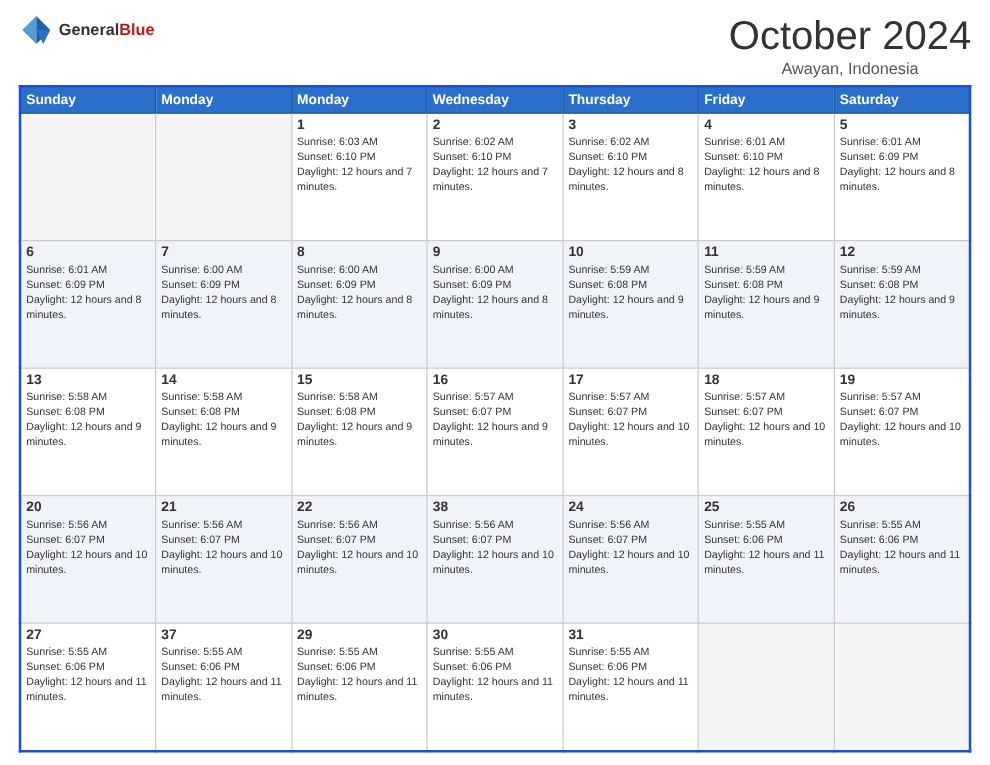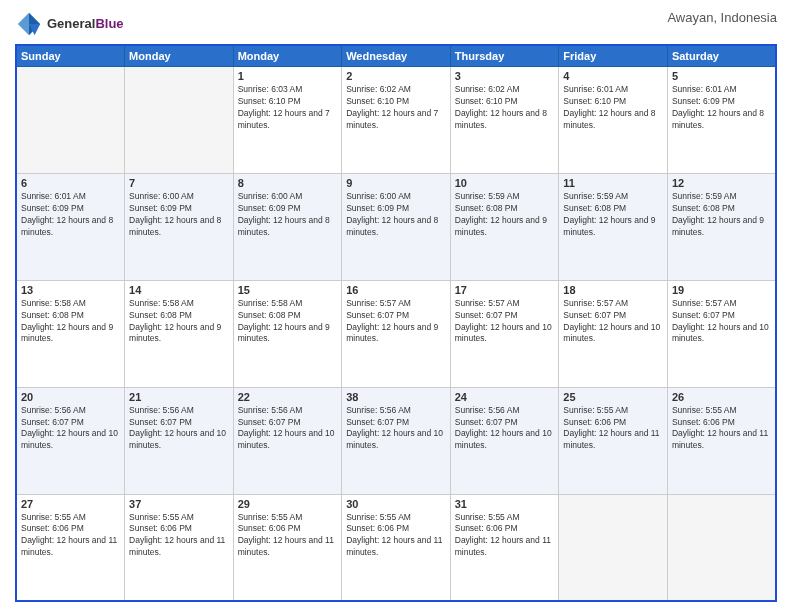--- a/index.html
+++ b/index.html
@@ -29,36 +29,37 @@
       gap: 4px;
     }
     .logo-text {
       display: flex;
       flex-direction: row;
       font-size: 13px;
       font-weight: bold;
       line-height: 1.1;
     }
     .logo-text .general { color: #333; }
-    .logo-text .blue { color: #701a75; }
+    .logo-text .blue { color: #b91c1c; }
     .logo-icon {
       width: 28px;
       height: 28px;
     }
     .title-section {
       text-align: right;
     }
     .month-title {
       font-size: 32px;
       color: #333;
       font-weight: normal;
     }
     .location {
       font-size: 13px;
       color: #555;
+      text-align: center;
     }
     .calendar {
       flex: 1;
       border: 2px solid #1d4ed8;
       border-collapse: collapse;
       width: 100%;
       table-layout: fixed;
     }
     .calendar th {
       background-color: #2a6fc9;
@@ -106,20 +107,21 @@
         <polygon points="20,4 36,20 20,36" fill="#1a5fa8"></polygon>
         <polygon points="20,4 4,20 20,36" fill="#5b9bd5"></polygon>
         <polygon points="20,20 36,20 28,36" fill="#2a6fc9"></polygon>
       </svg>
       <div class="logo-text">
         <span class="general">General</span>
         <span class="blue">Blue</span>
       </div>
     </div>
     <div class="title-section">
+      <div class="month-title">October 2024</div>
       <div class="location">Awayan, Indonesia</div>
     </div>
   </div>
 
   <table class="calendar">
     <thead>
       <tr>
         <th>Sunday</th>
         <th>Monday</th>
         <th>Monday</th>

